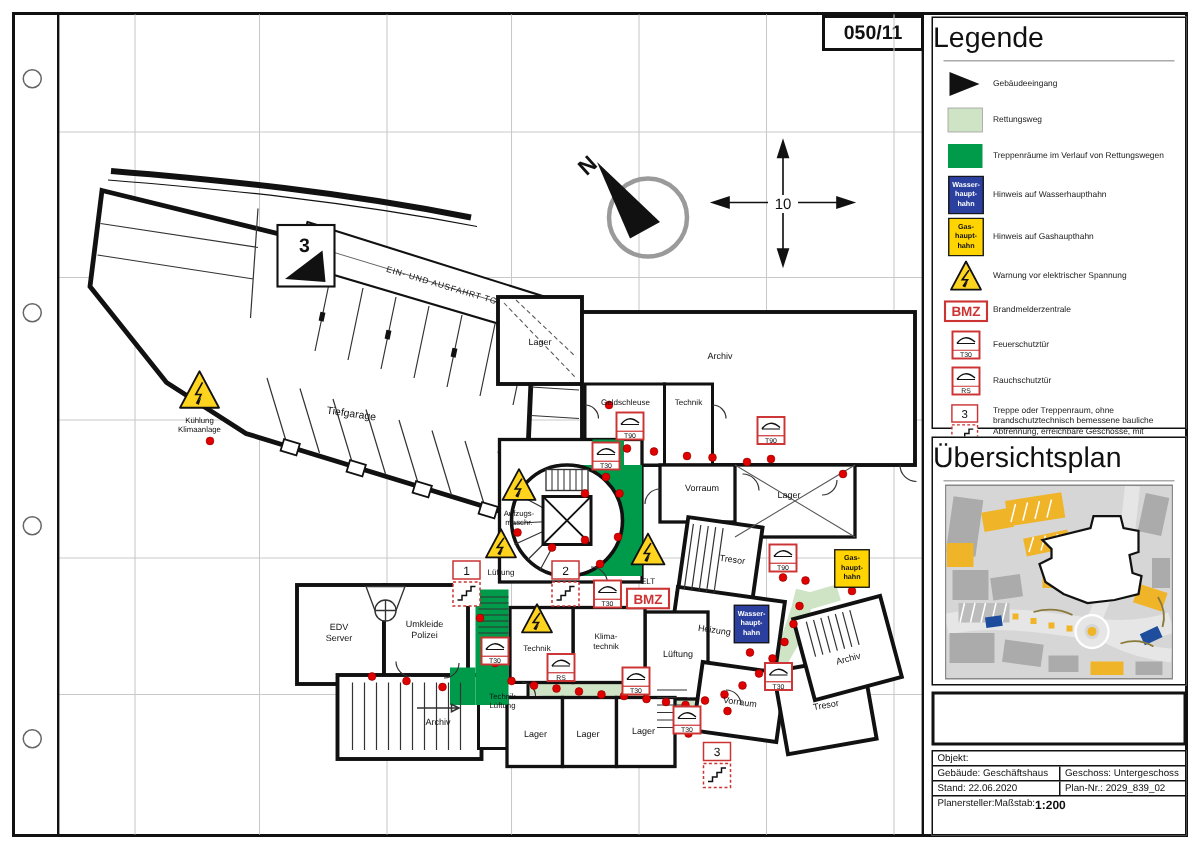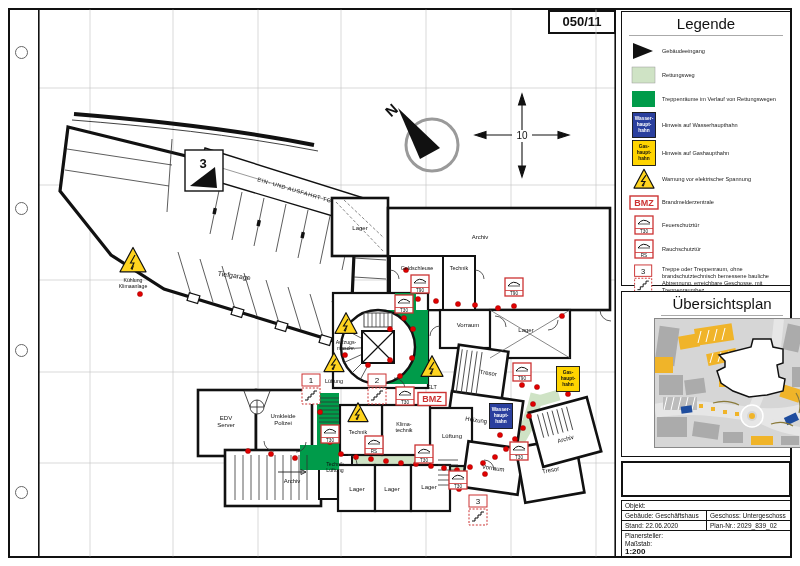--- a/index.html
+++ b/index.html
@@ -4,36 +4,36 @@
 <style>
   html,body{margin:0;padding:0;background:#fff;}
   #sheet{position:relative;width:800px;height:566px;background:#fff;overflow:hidden;
          font-family:"Liberation Sans","DejaVu Sans",sans-serif;color:#111;}
   .abs{position:absolute;}
   #outer-border{left:8px;top:8px;width:780px;height:546px;border:2px solid #111;}
   .hole{width:11px;height:11px;border:1.4px solid #666;border-radius:50%;background:#fff;}
   #sheetno{left:548px;top:10px;width:64px;height:20px;border:2px solid #111;background:#fff;
            font-weight:bold;font-size:13px;text-align:center;line-height:20px;}
   .panel{background:#fff;border:1.4px solid #111;box-sizing:border-box;}
-  .panel-title{text-align:center;font-size:15px;padding-top:3px;}
+  .panel-title{text-align:left;font-size:19px;padding-top:3px;}
   .panel-sep{height:1px;background:#aaa;margin:3px 7px 2px 7px;}
   #legend-rows{padding:1px 4px 0 4px;}
   .lrow{display:flex;align-items:center;}
   .licon{width:36px;flex:0 0 36px;display:flex;justify-content:center;align-items:center;}
   .llabel{font-size:5.6px;line-height:1.25;color:#222;}
   #banner{display:flex;align-items:center;justify-content:center;border:2px solid #111;}
   #banner span{color:#fff;font-size:21px;font-weight:600;letter-spacing:.5px;}
   #tblock{font-size:6.5px;}
   .trow{display:flex;border-top:1px solid #111;}
   .trow:first-child{border-top:none;}
   .tcell{padding:1px 3px;box-sizing:border-box;}
   .thalf{width:50%;}
   .thalf+.thalf{border-left:1px solid #111;}
   #tbot{display:flex;height:26px;}
-  #tbot-left{width:78px;border-right:none;display:flex;flex-direction:column;justify-content:space-between;padding:1px 3px;box-sizing:border-box;}
+  #tbot-left{width:78px;border-right:none;display:flex;flex-direction:row;justify-content:space-between;padding:1px 3px;box-sizing:border-box;}
   #massstab-val{font-weight:bold;font-size:8px;}
   #logo-cell{flex:1;display:flex;align-items:center;justify-content:center;}
   svg text{font-family:"Liberation Sans","DejaVu Sans",sans-serif;}
 </style>
 </head>
 <body>
 
 <div id="sheet">
   <div class="abs" id="outer-border"></div>
   <div class="abs hole" style="left:15px;top:46px;"></div>
@@ -538,21 +538,21 @@
                   <polyline points="11,27 14,27 14,24 17,24 17,21 20,21 20,18 23,18" fill="none" stroke="#111" stroke-width="1"></polyline>
                 </g>
               </g>
             </svg>
           </div>
           <div class="llabel">Treppe oder Treppenraum, ohne brandschutztechnisch bemessene bauliche Abtrennung, erreichbare Geschosse, mit Treppenraumbez.</div>
         </div>
       </div>
   </div>
 
-  <div class="abs panel" style="left:621px;top:291px;width:170px;height:166px;padding-left:32px;">
+  <div class="abs panel" style="left:621px;top:291px;width:170px;height:166px;">
     <div class="panel-title">Übersichtsplan</div>
     <div class="panel-sep"></div>
     <svg style="display:block;margin:2px auto 0 auto;border:1px solid #888;" width="150" height="128" viewBox="0 0 150 128">
       <rect width="150" height="128" fill="#d6d6d6"></rect>
       <g stroke="#e6e6e6" fill="none">
         <path d="M0,92 C30,86 60,90 95,95 C120,98 136,96 150,91" stroke-width="14"></path>
         <path d="M97,93 C106,72 114,52 121,28 L124,0" stroke-width="10"></path>
         <path d="M108,101 C124,109 138,112 150,113" stroke-width="9"></path>
       </g>
       <g fill="#ababab">

